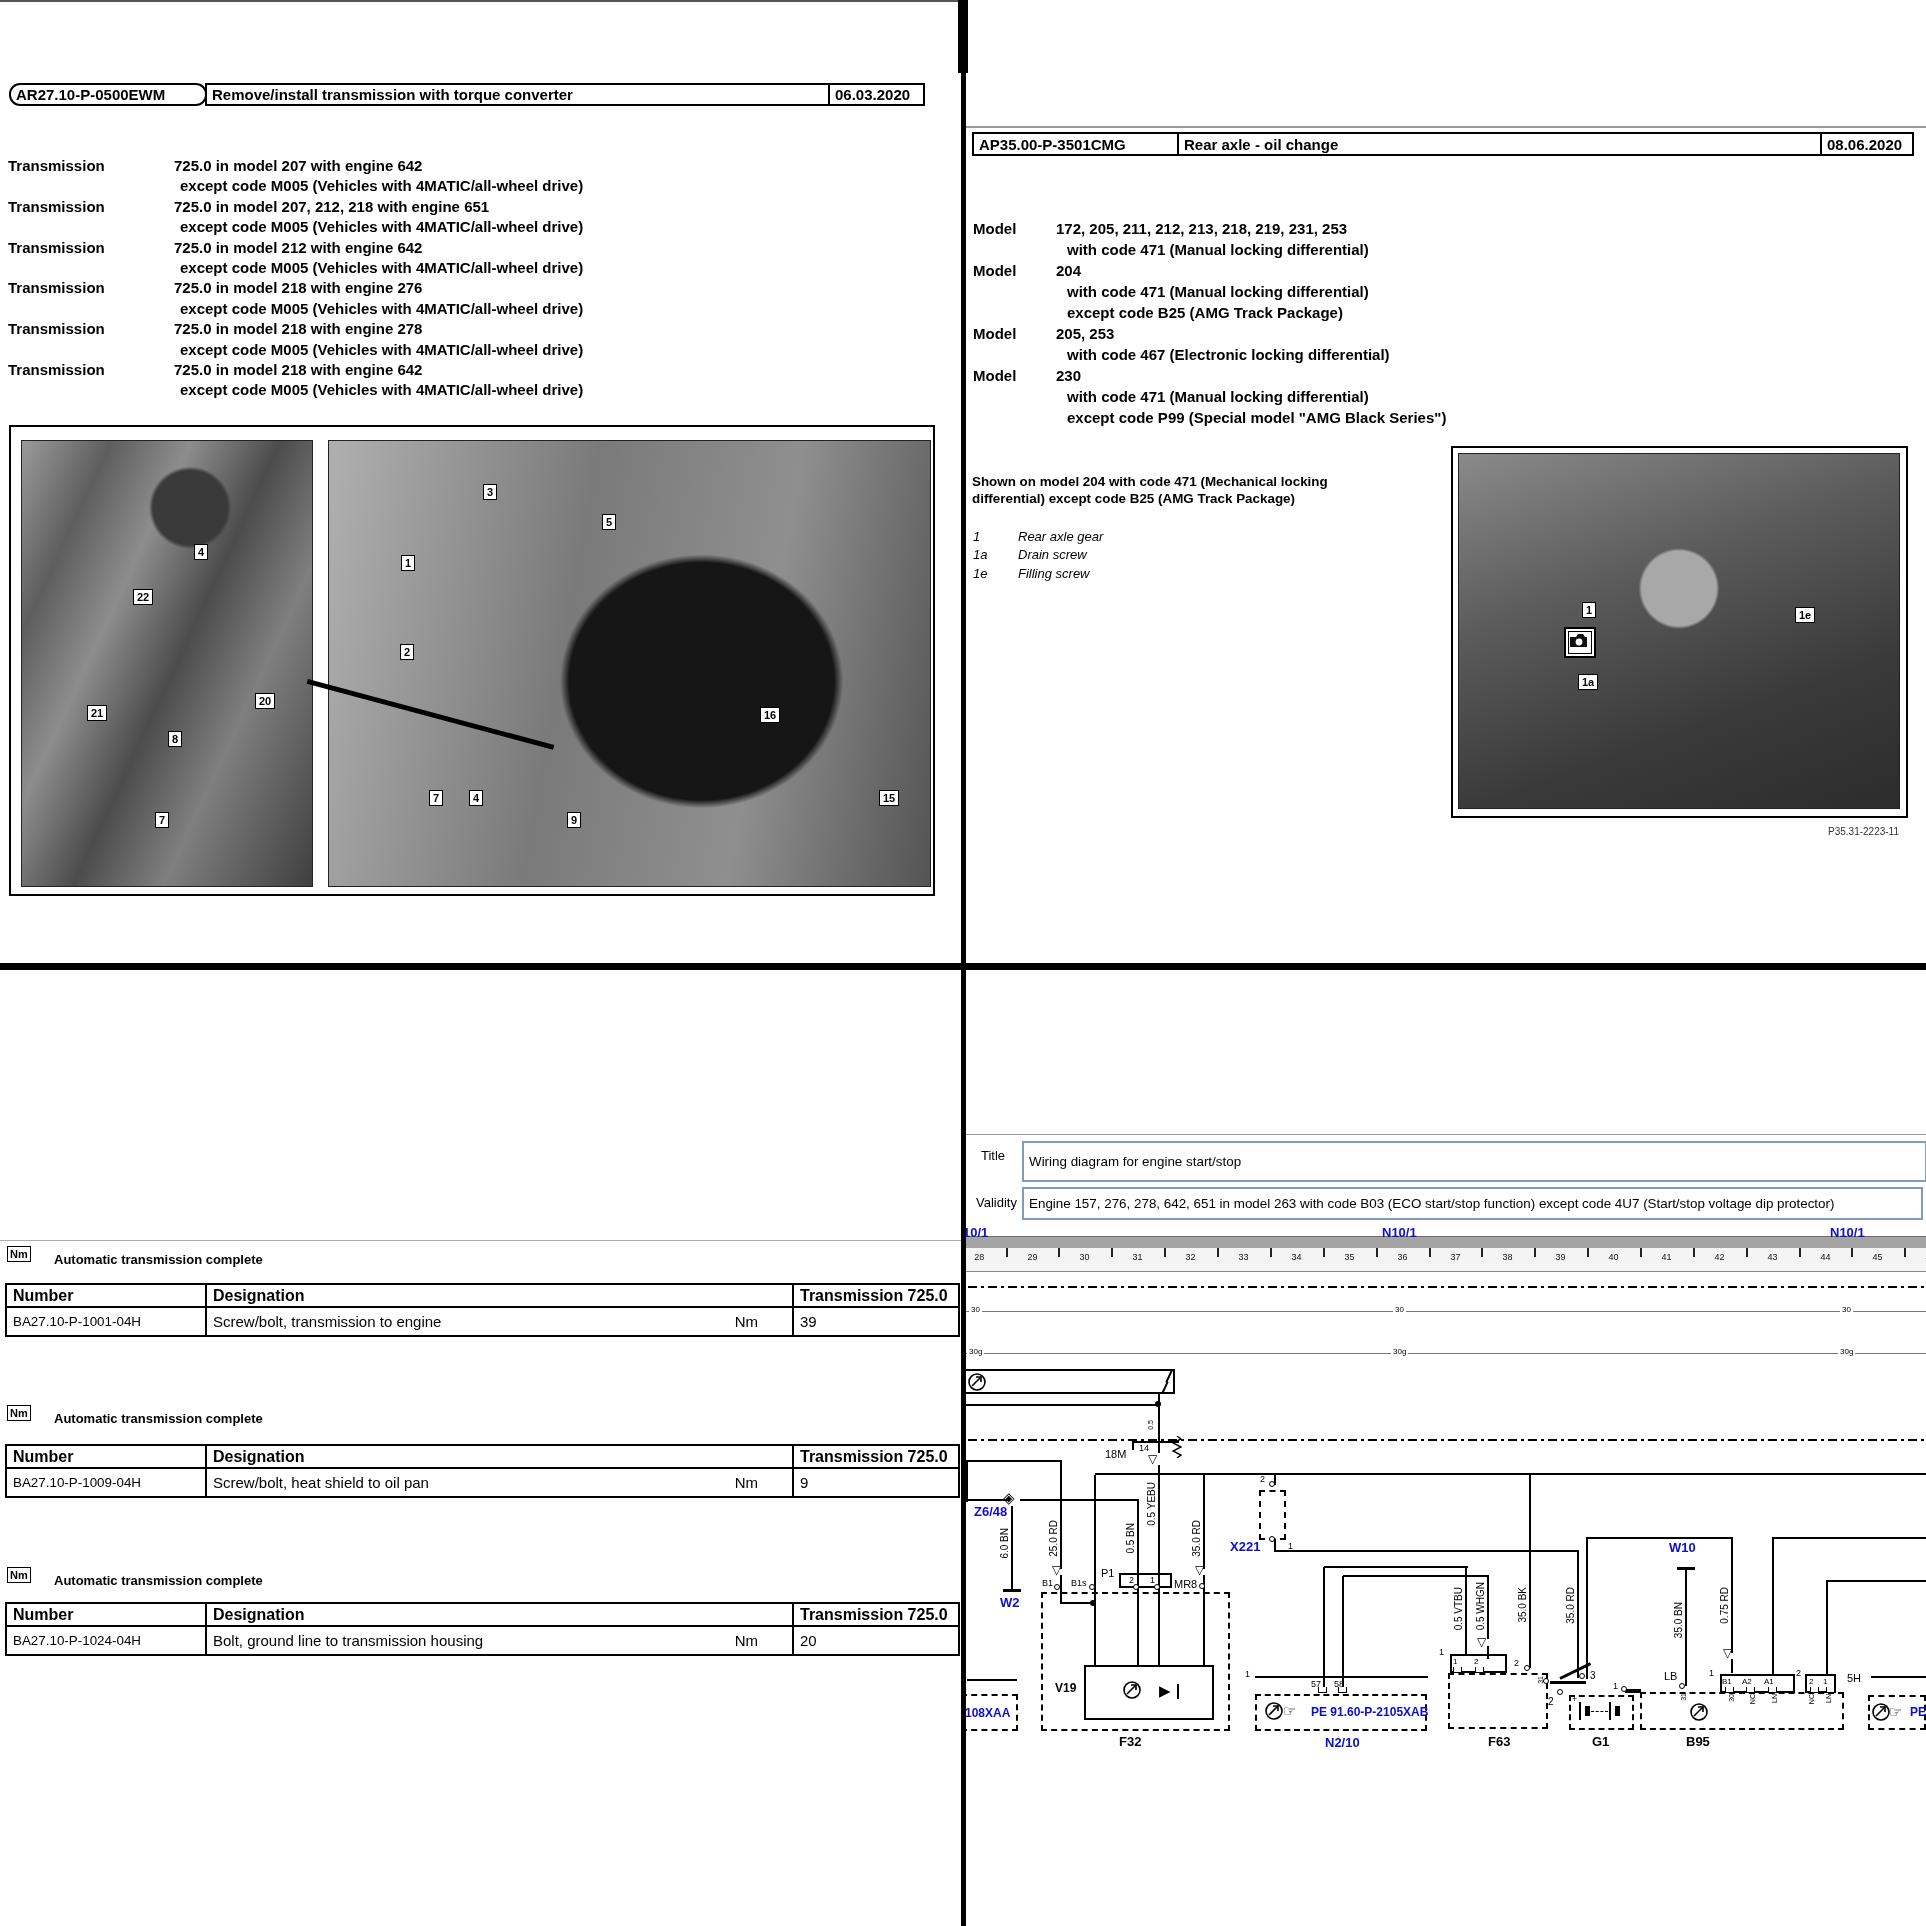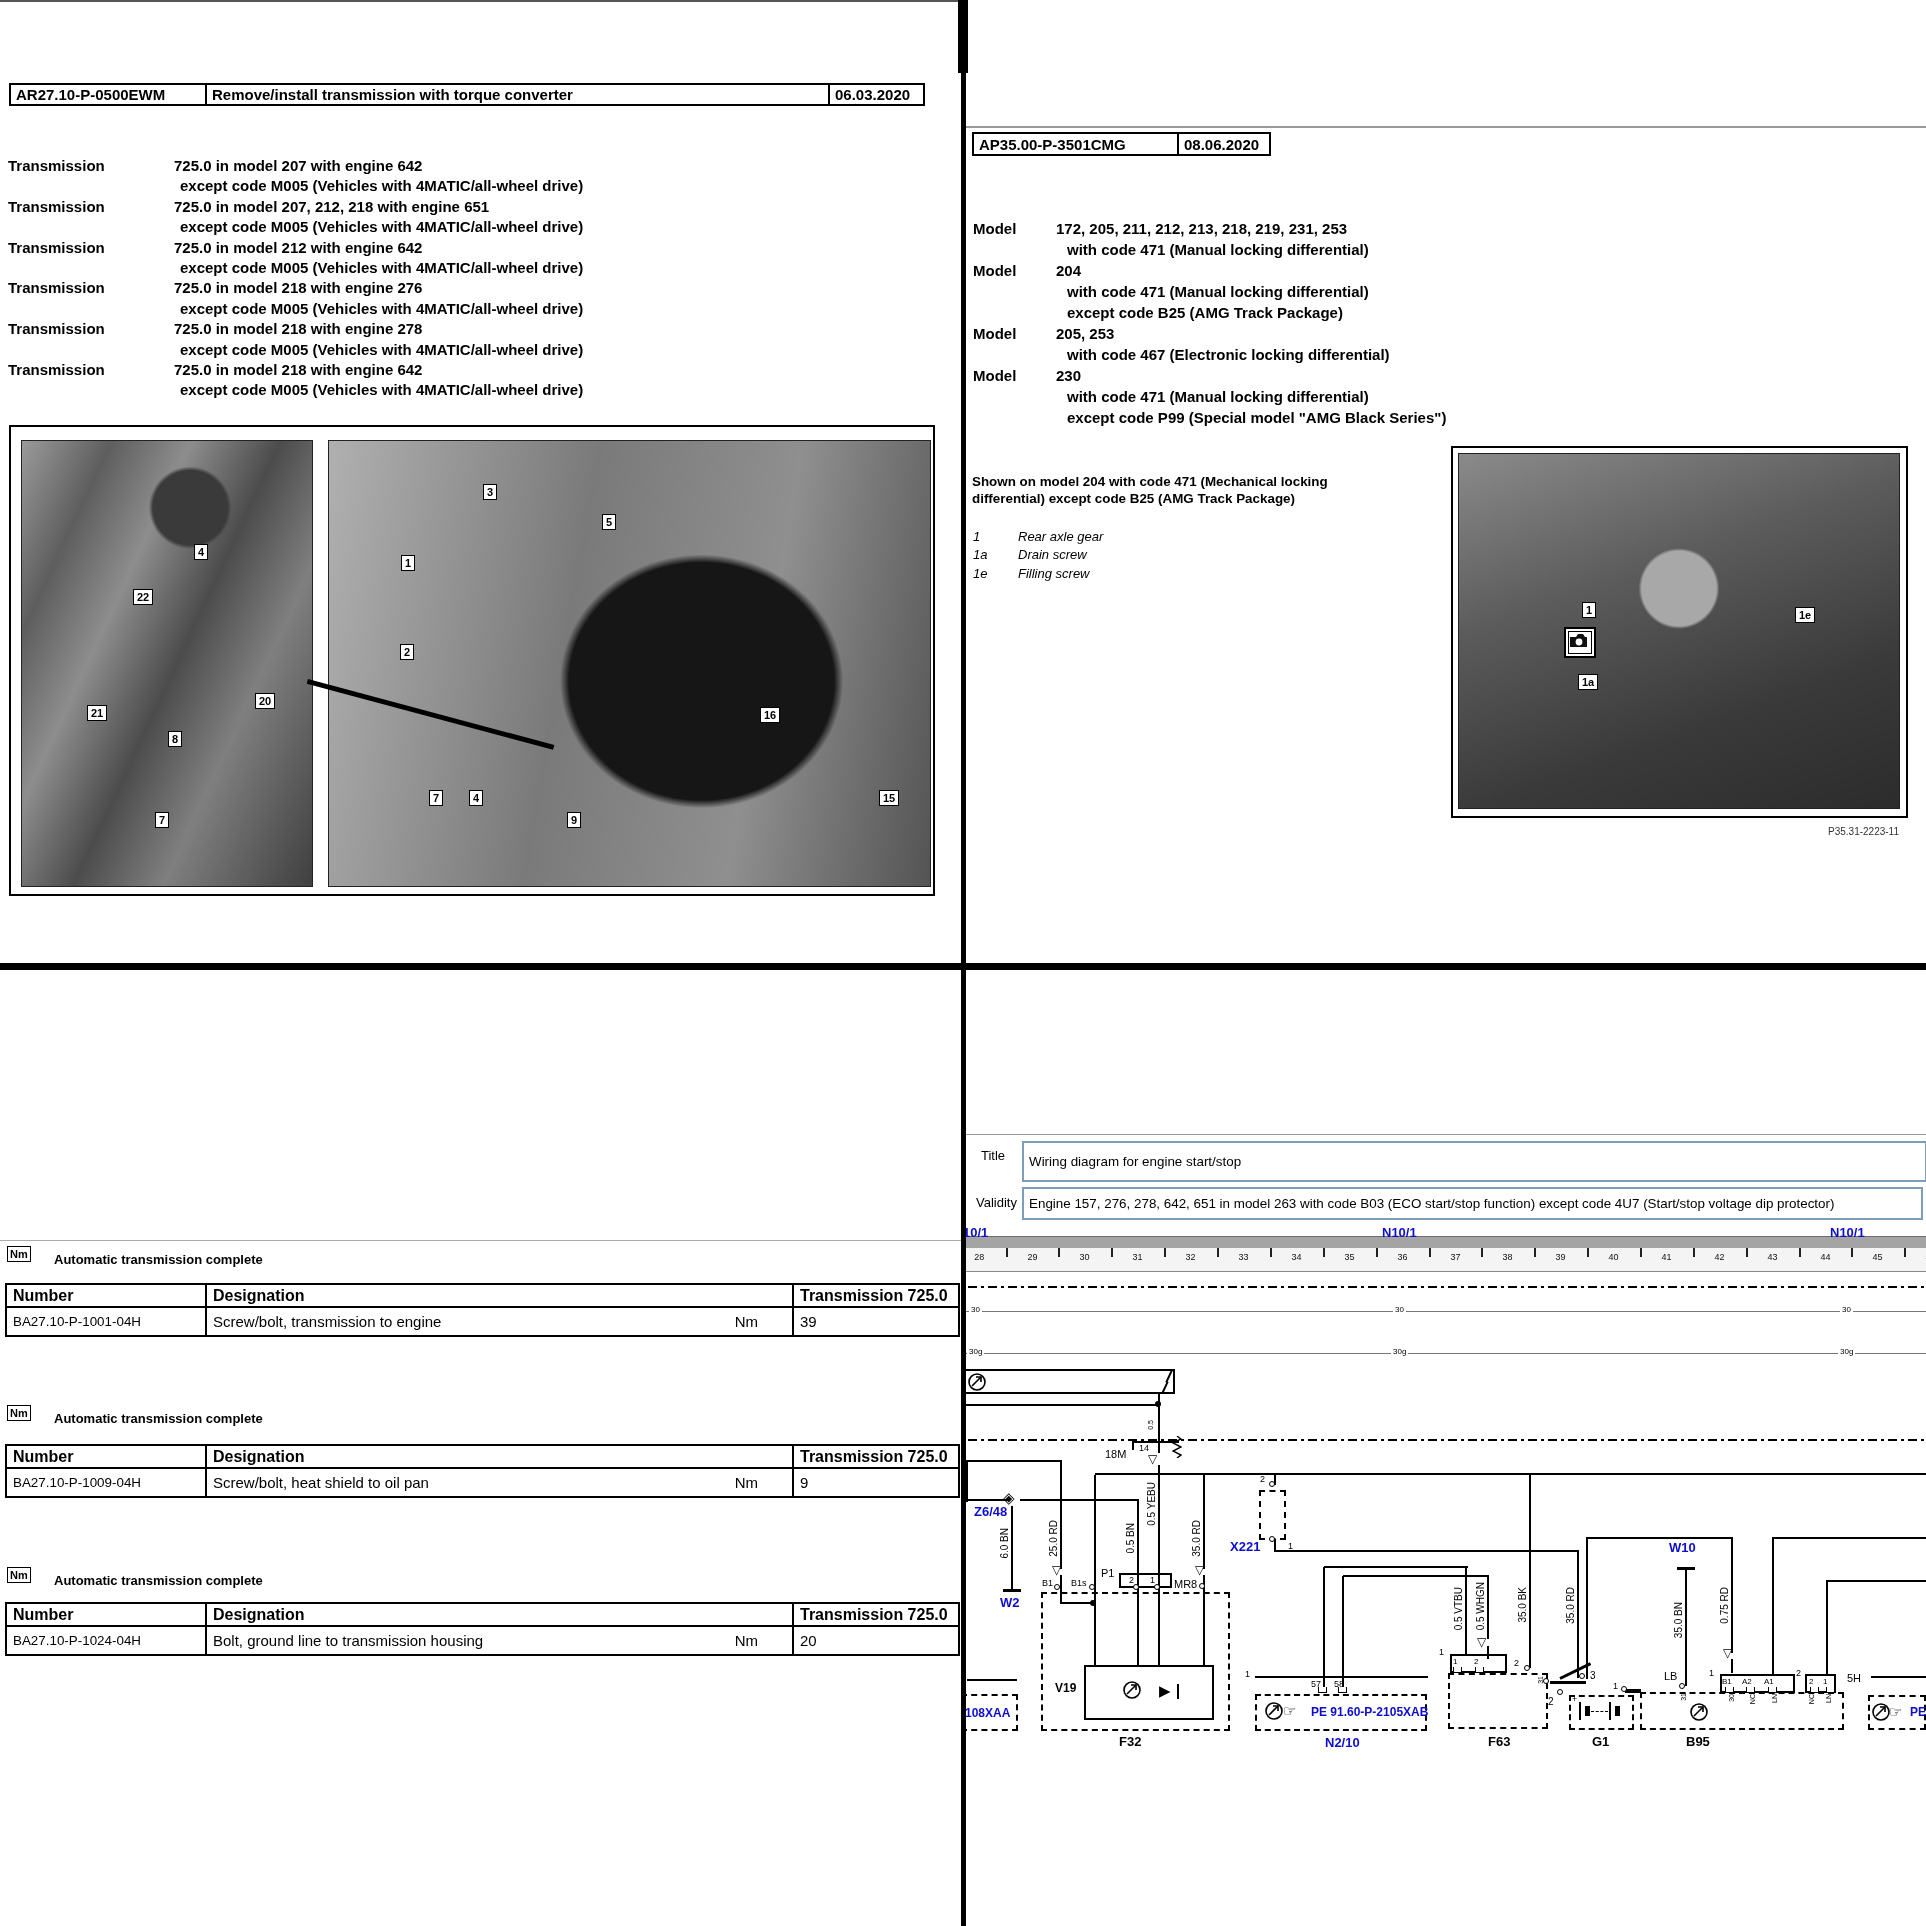--- a/index.html
+++ b/index.html
@@ -53,21 +53,21 @@
   .rulernum{position:absolute;top:4px;font-size:9px;color:#111;width:53px;text-align:center;}
 </style>
 </head>
 <body>
 
 <div id="stage">
 
   <div>
     <div class="hline" style="left:0;top:71;width:961px;height:2px;background:#555;"></div>
     <div class="dochead" style="left:9px;top:83px;width:916px;height:23px;">
-      <div class="cell" style="width:198px;">AR27.10-P-0500EWM</div>
+      <div class="cell" style="width:198px;border-radius:11px;">AR27.10-P-0500EWM</div>
       <div class="cell" style="width:625px;">Remove/install transmission with torque converter</div>
       <div class="cell" style="width:97px;">06.03.2020</div>
     </div>
     <div id="tl-list" class="dlist" style="left:8px;top:156px;width:772px;">
         <div class="ln"><div style="display: inline-block;">Transmission</div><div class="val" style="left: 166px; top: 0px;">725.0 in model 207 with engine 642</div></div>
         <div class="ln" style="padding-left: 172px;">except code M005 (Vehicles with 4MATIC/all-wheel drive)</div>
         <div class="ln"><div style="display: inline-block;">Transmission</div><div class="val" style="left: 166px; top: 0px;">725.0 in model 207, 212, 218 with engine 651</div></div>
         <div class="ln" style="padding-left: 172px;">except code M005 (Vehicles with 4MATIC/all-wheel drive)</div>
         <div class="ln"><div style="display: inline-block;">Transmission</div><div class="val" style="left: 166px; top: 0px;">725.0 in model 212 with engine 642</div></div>
         <div class="ln" style="padding-left: 172px;">except code M005 (Vehicles with 4MATIC/all-wheel drive)</div>
@@ -106,20 +106,21 @@
         <div class="callout" style="left: 469px; top: 790px;">4</div>
         <div class="callout" style="left: 567px; top: 812px;">9</div>
         <div class="callout" style="left: 879px; top: 790px; text-align: center;">15</div>
       </div>
   </div>
 
   <div>
     <div class="hline" style="left:966px;top:126px;width:960px;height:2px;background:#999;"></div>
     <div class="dochead" style="left:972px;top:132px;width:943px;height:24px;">
       <div class="cell" style="width:207px;">AP35.00-P-3501CMG</div>
+      <div class="cell" style="width:645px;">Rear axle - oil change</div>
       <div class="cell" style="width:94px;">08.06.2020</div>
     </div>
     <div id="tr-list" class="dlist" style="left:973px;top:210px;width:713px;line-height:21px;margin-top:8px;">
         <div class="ln"><div style="display: inline-block;">Model</div><div class="val" style="left: 83px; top: 0px;">172, 205, 211, 212, 213, 218, 219, 231, 253</div></div>
         <div class="ln" style="padding-left: 94px;">with code 471 (Manual locking differential)</div>
         <div class="ln"><div style="display: inline-block;">Model</div><div class="val" style="left: 83px; top: 0px;">204</div></div>
         <div class="ln" style="padding-left: 94px;">with code 471 (Manual locking differential)</div>
         <div class="ln" style="padding-left: 94px;">except code B25 (AMG Track Package)</div>
         <div class="ln"><div style="display: inline-block;">Model</div><div class="val" style="left: 83px; top: 0px;">205, 253</div></div>
         <div class="ln" style="padding-left: 94px;">with code 467 (Electronic locking differential)</div>

